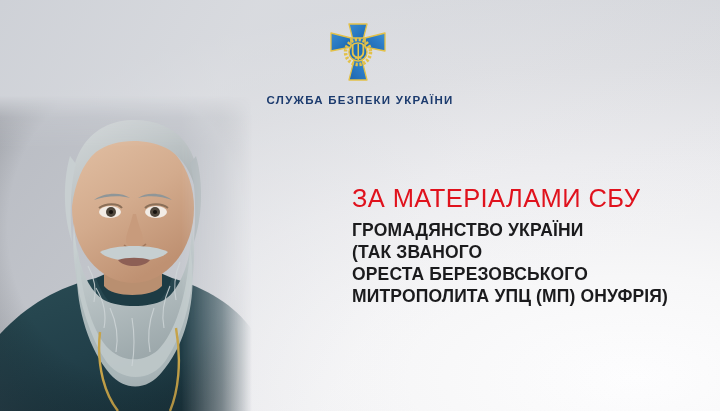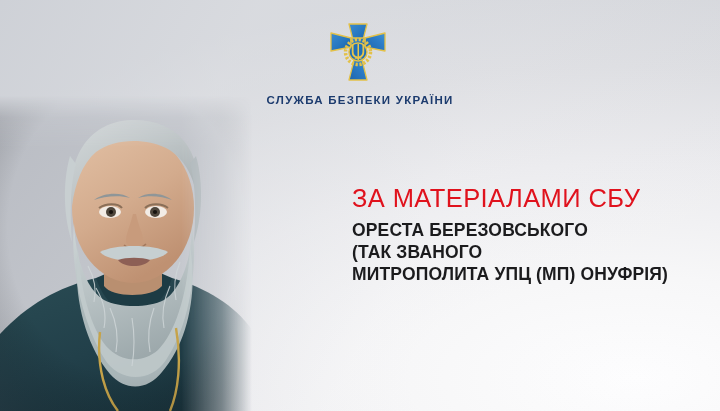--- a/index.html
+++ b/index.html
@@ -224,18 +224,19 @@
         <path d="M176 232 C182 266 178 296 170 315"></path>
       </g>
 
       <rect x="0" y="0" width="252" height="315" fill="url(#vign)"></rect>
     </svg>
   </div>
 
   <div class="headline">ЗА МАТЕРІАЛАМИ СБУ</div>
 
   <div class="bodycopy">
+    <span class="line">ГРОМАДЯНСТВО УКРАЇНИ</span>
+    <span class="line">(ТАК ЗВАНОГО</span>
     <span class="line">ОРЕСТА БЕРЕЗОВСЬКОГО</span>
-    <span class="line">(ТАК ЗВАНОГО</span>
     <span class="line">МИТРОПОЛИТА УПЦ (МП) ОНУФРІЯ)</span>
   </div>
 
 </div>
 
 </body></html>

